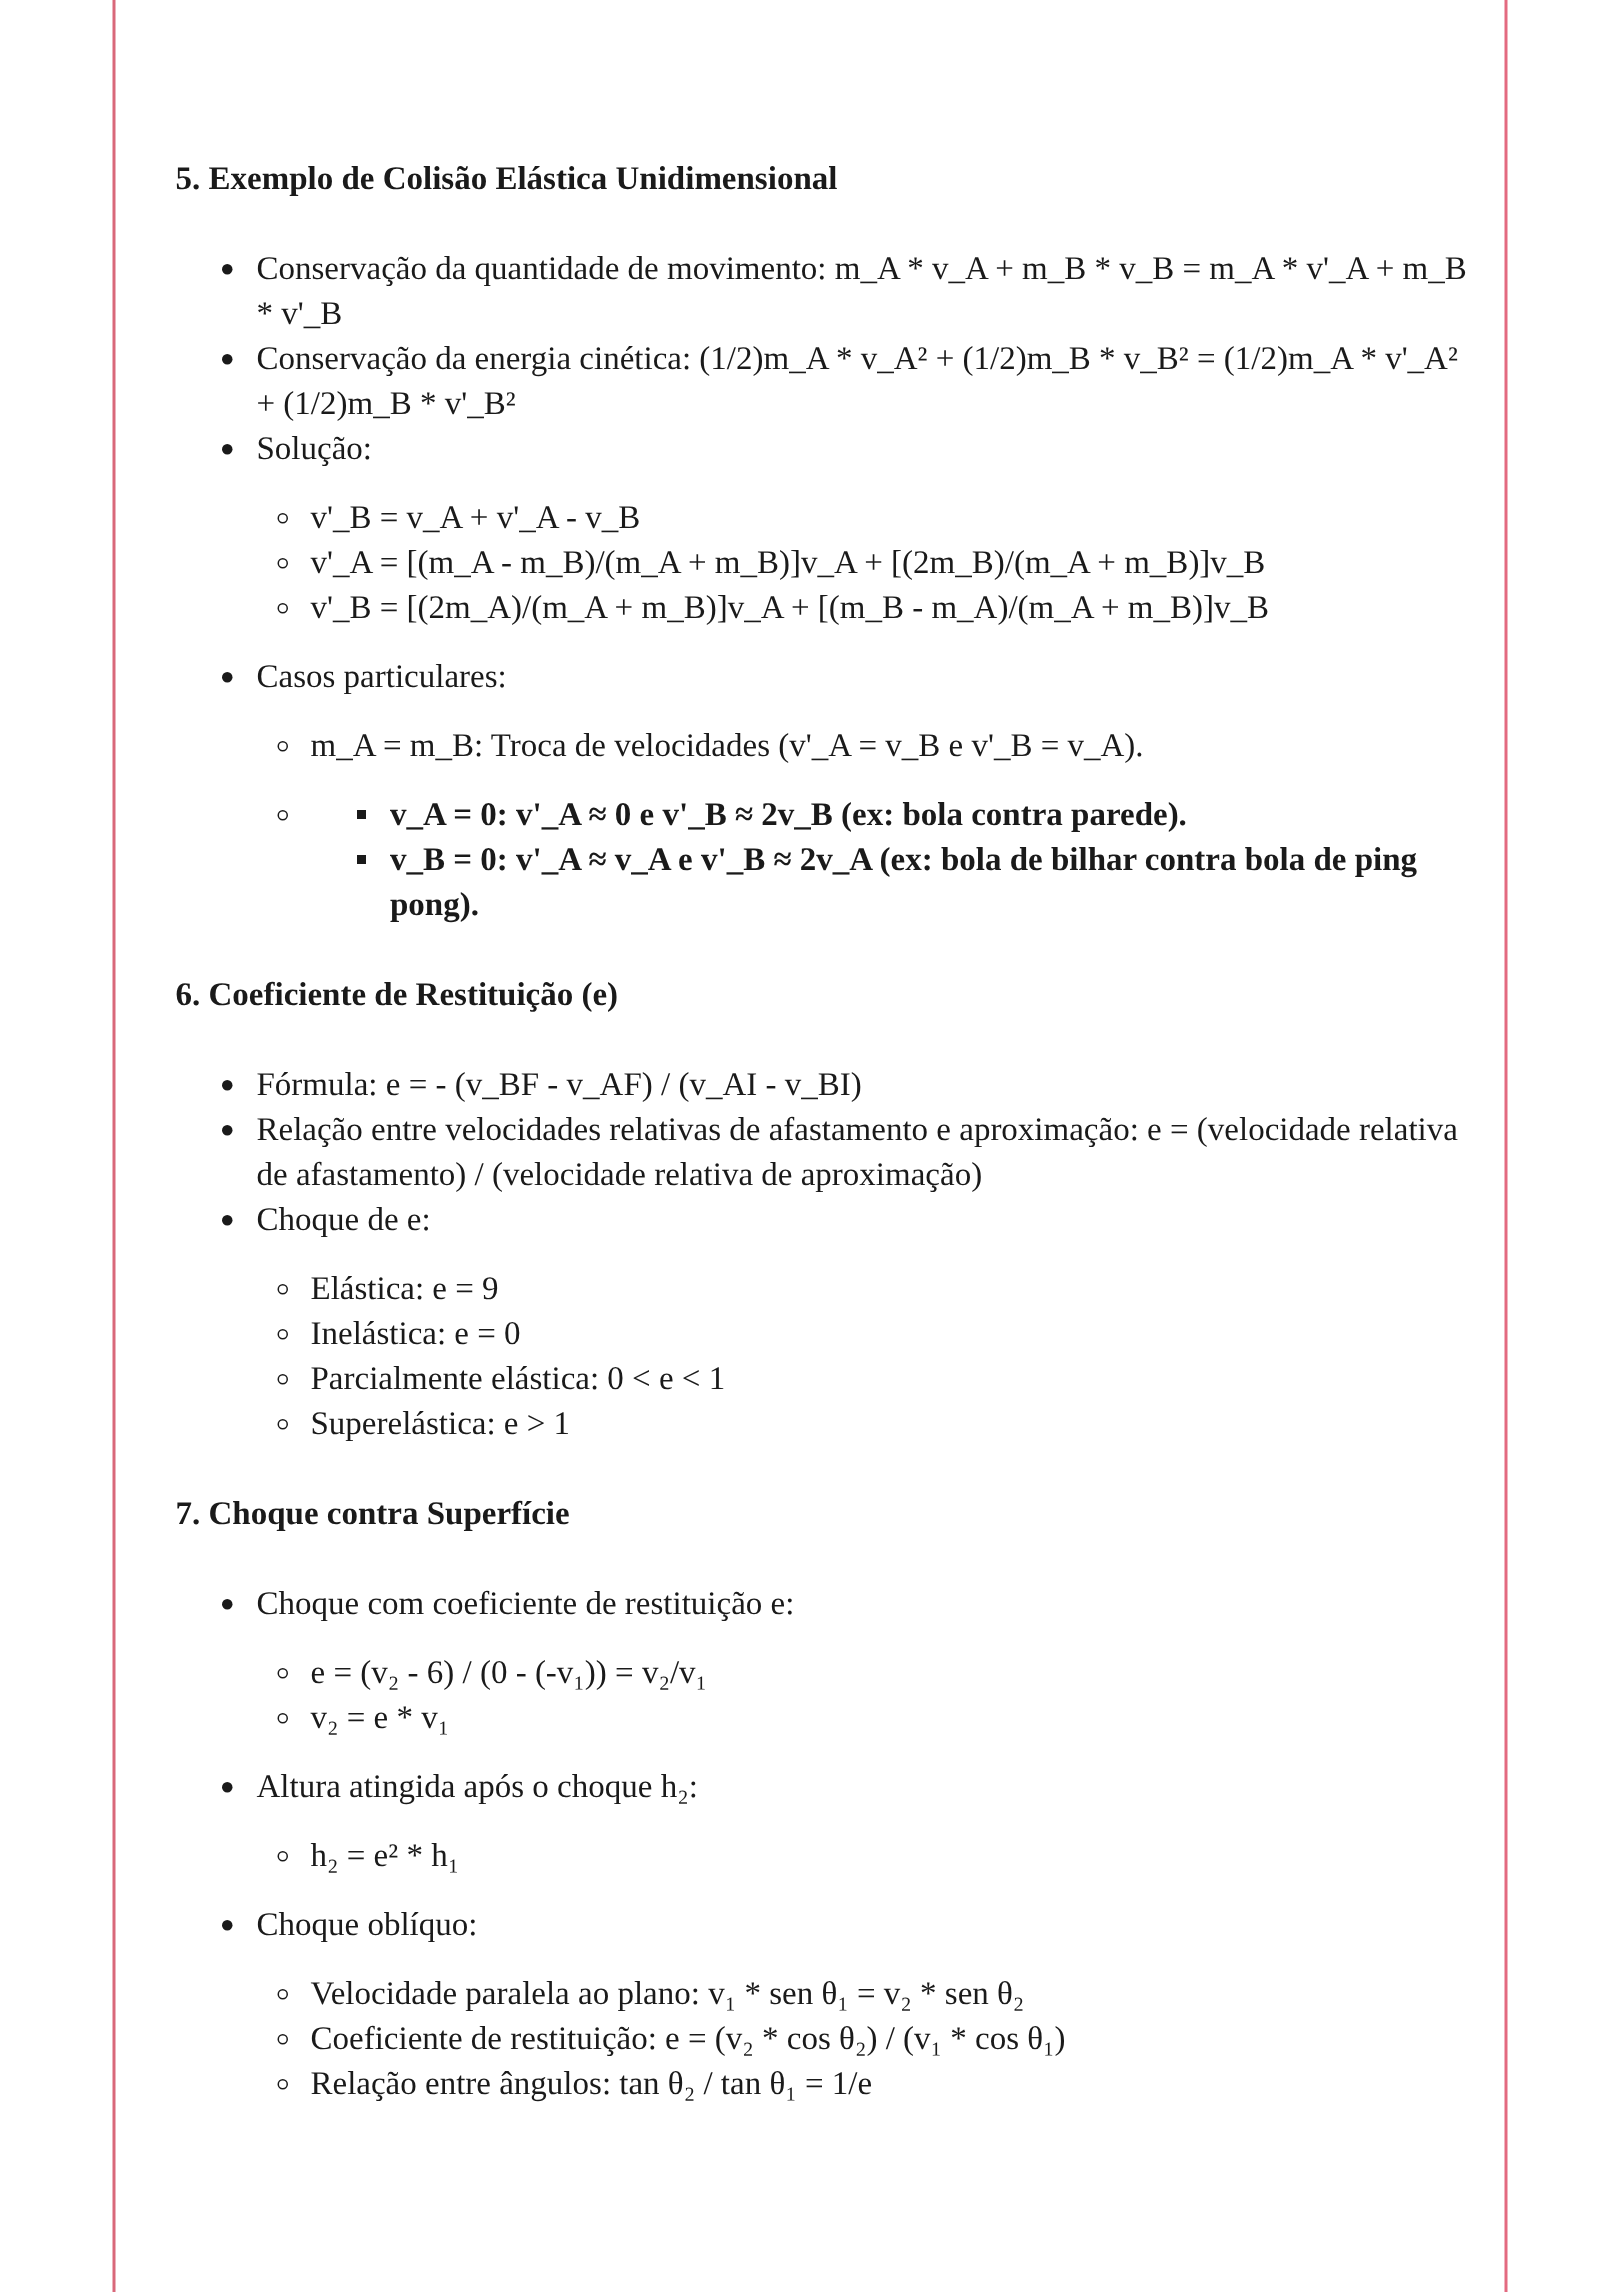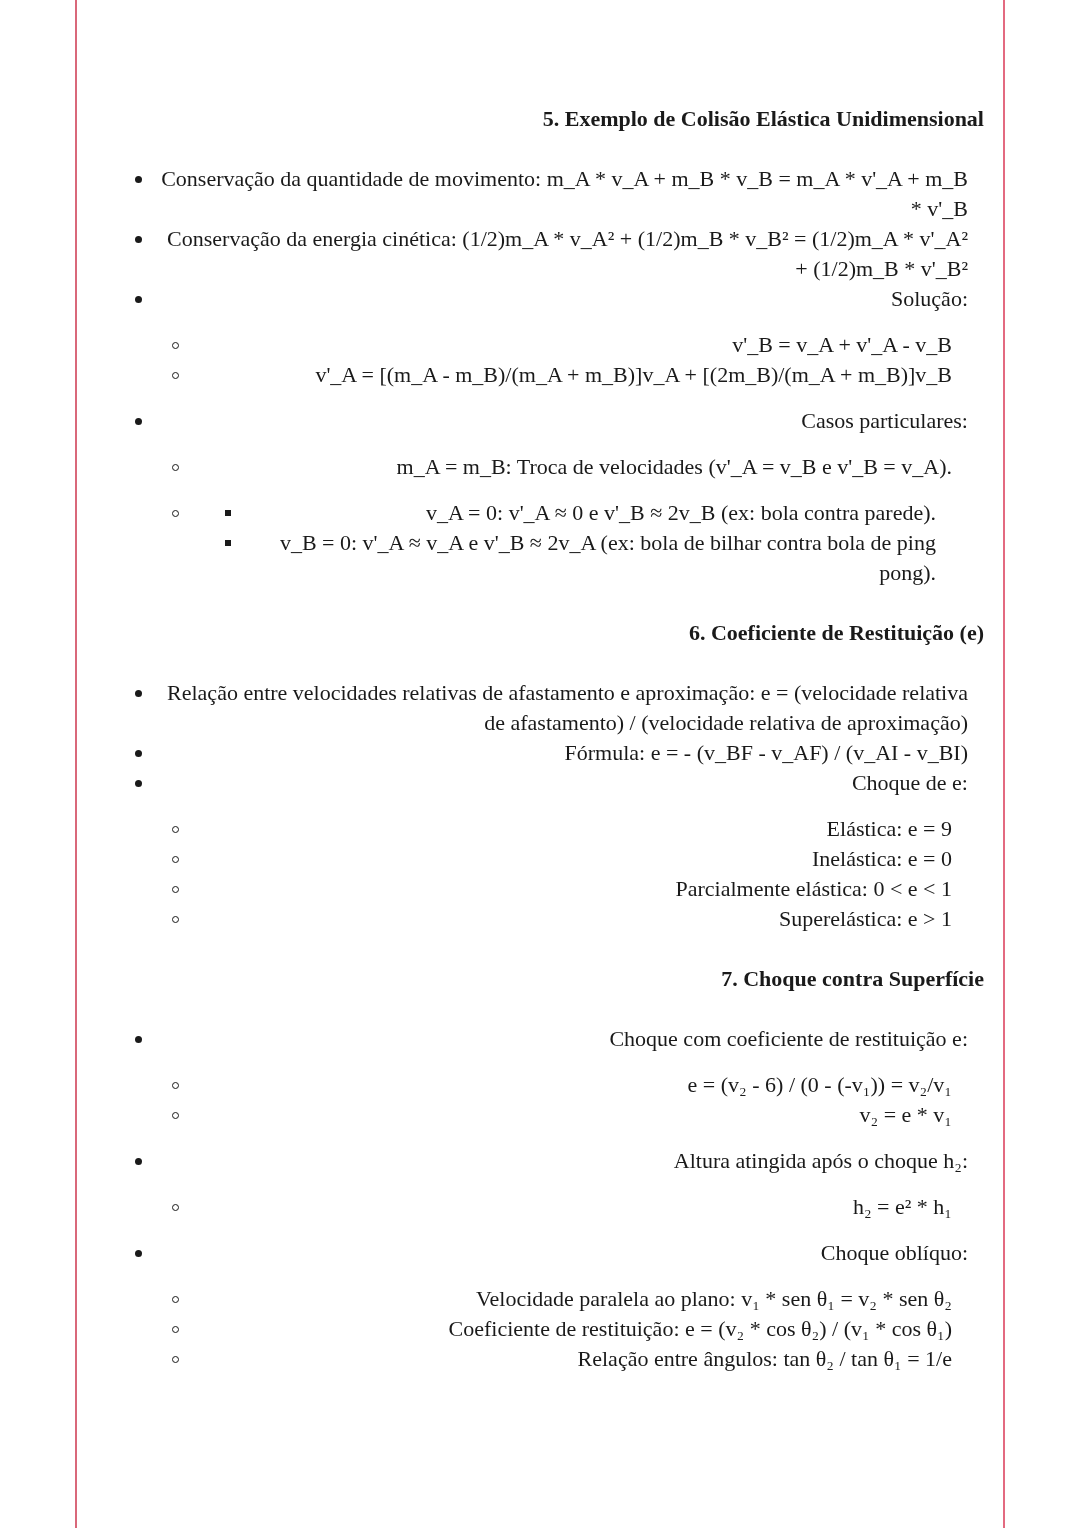--- a/index.html
+++ b/index.html
@@ -26,26 +26,25 @@
     .page-border-right {
       position: absolute;
       left: 1003px;
       top: 0;
       width: 2px;
       height: 1528px;
       background: #e36a80;
     }
     .content {
       position: absolute;
-      left: 104px;
+      left: 117px;
       top: 104px;
       width: 880px;
       font-size: 22px;
       line-height: 30px;
-      text-align: right;
     }
     .section-heading {
       font-weight: bold;
       font-size: 22px;
       line-height: 30px;
       margin: 0 0 30px 0;
     }
     .section { margin-bottom: 30px; }
     ul { margin: 16px; padding: 0; list-style: none; }
     li { position: relative; }
@@ -66,21 +65,21 @@
       content: "";
       position: absolute;
       left: 14px;
       top: 12px;
       width: 5px;
       height: 5px;
       border-radius: 50%;
       border: 1.5px solid #1a1a1a;
       background: transparent;
     }
-    ul.l3 > li { padding-left: 37px; }
+    ul.l3 > li { padding-left: 37px; font-weight: bold; }
     ul.l3 > li::before {
       content: "";
       position: absolute;
       left: 15px;
       top: 12px;
       width: 6px;
       height: 6px;
       background: #1a1a1a;
     }
   </style>
@@ -94,41 +93,42 @@
 
   <div class="section">
     <div class="section-heading">5. Exemplo de Colisão Elástica Unidimensional</div>
     <ul class="l1">
       <li><span>Conservação da quantidade de movimento: m_A * v_A + m_B * v_B = m_A * v'_A + m_B * v'_B</span></li>
       <li><span>Conservação da energia cinética: (1/2)m_A * v_A² + (1/2)m_B * v_B² = (1/2)m_A * v'_A² + (1/2)m_B * v'_B²</span></li>
       <li><span>Solução:</span>
         <ul class="l2">
           <li><span>v'_B = v_A + v'_A - v_B</span></li>
           <li><span>v'_A = [(m_A - m_B)/(m_A + m_B)]v_A + [(2m_B)/(m_A + m_B)]v_B</span></li>
+          <li><span>v'_B = [(2m_A)/(m_A + m_B)]v_A + [(m_B - m_A)/(m_A + m_B)]v_B</span></li>
         </ul>
       </li>
       <li><span>Casos particulares:</span>
         <ul class="l2">
           <li><span>m_A = m_B: Troca de velocidades (v'_A = v_B e v'_B = v_A).</span></li>
           <li>
             <ul class="l3">
               <li><span>v_A = 0: v'_A ≈ 0 e v'_B ≈ 2v_B (ex: bola contra parede).</span></li>
               <li><span>v_B = 0: v'_A ≈ v_A e v'_B ≈ 2v_A (ex: bola de bilhar contra bola de ping pong).</span></li>
             </ul>
           </li>
         </ul>
       </li>
     </ul>
   </div>
 
   <div class="section">
     <div class="section-heading">6. Coeficiente de Restituição (e)</div>
     <ul class="l1">
+      <li><span>Fórmula: e = - (v_BF - v_AF) / (v_AI - v_BI)</span></li>
       <li><span>Relação entre velocidades relativas de afastamento e aproximação: e = (velocidade relativa de afastamento) / (velocidade relativa de aproximação)</span></li>
-      <li><span>Fórmula: e = - (v_BF - v_AF) / (v_AI - v_BI)</span></li>
       <li><span>Choque de e:</span>
         <ul class="l2">
           <li><span>Elástica: e = 9</span></li>
           <li><span>Inelástica: e = 0</span></li>
           <li><span>Parcialmente elástica: 0 &lt; e &lt; 1</span></li>
           <li><span>Superelástica: e &gt; 1</span></li>
         </ul>
       </li>
     </ul>
   </div>

